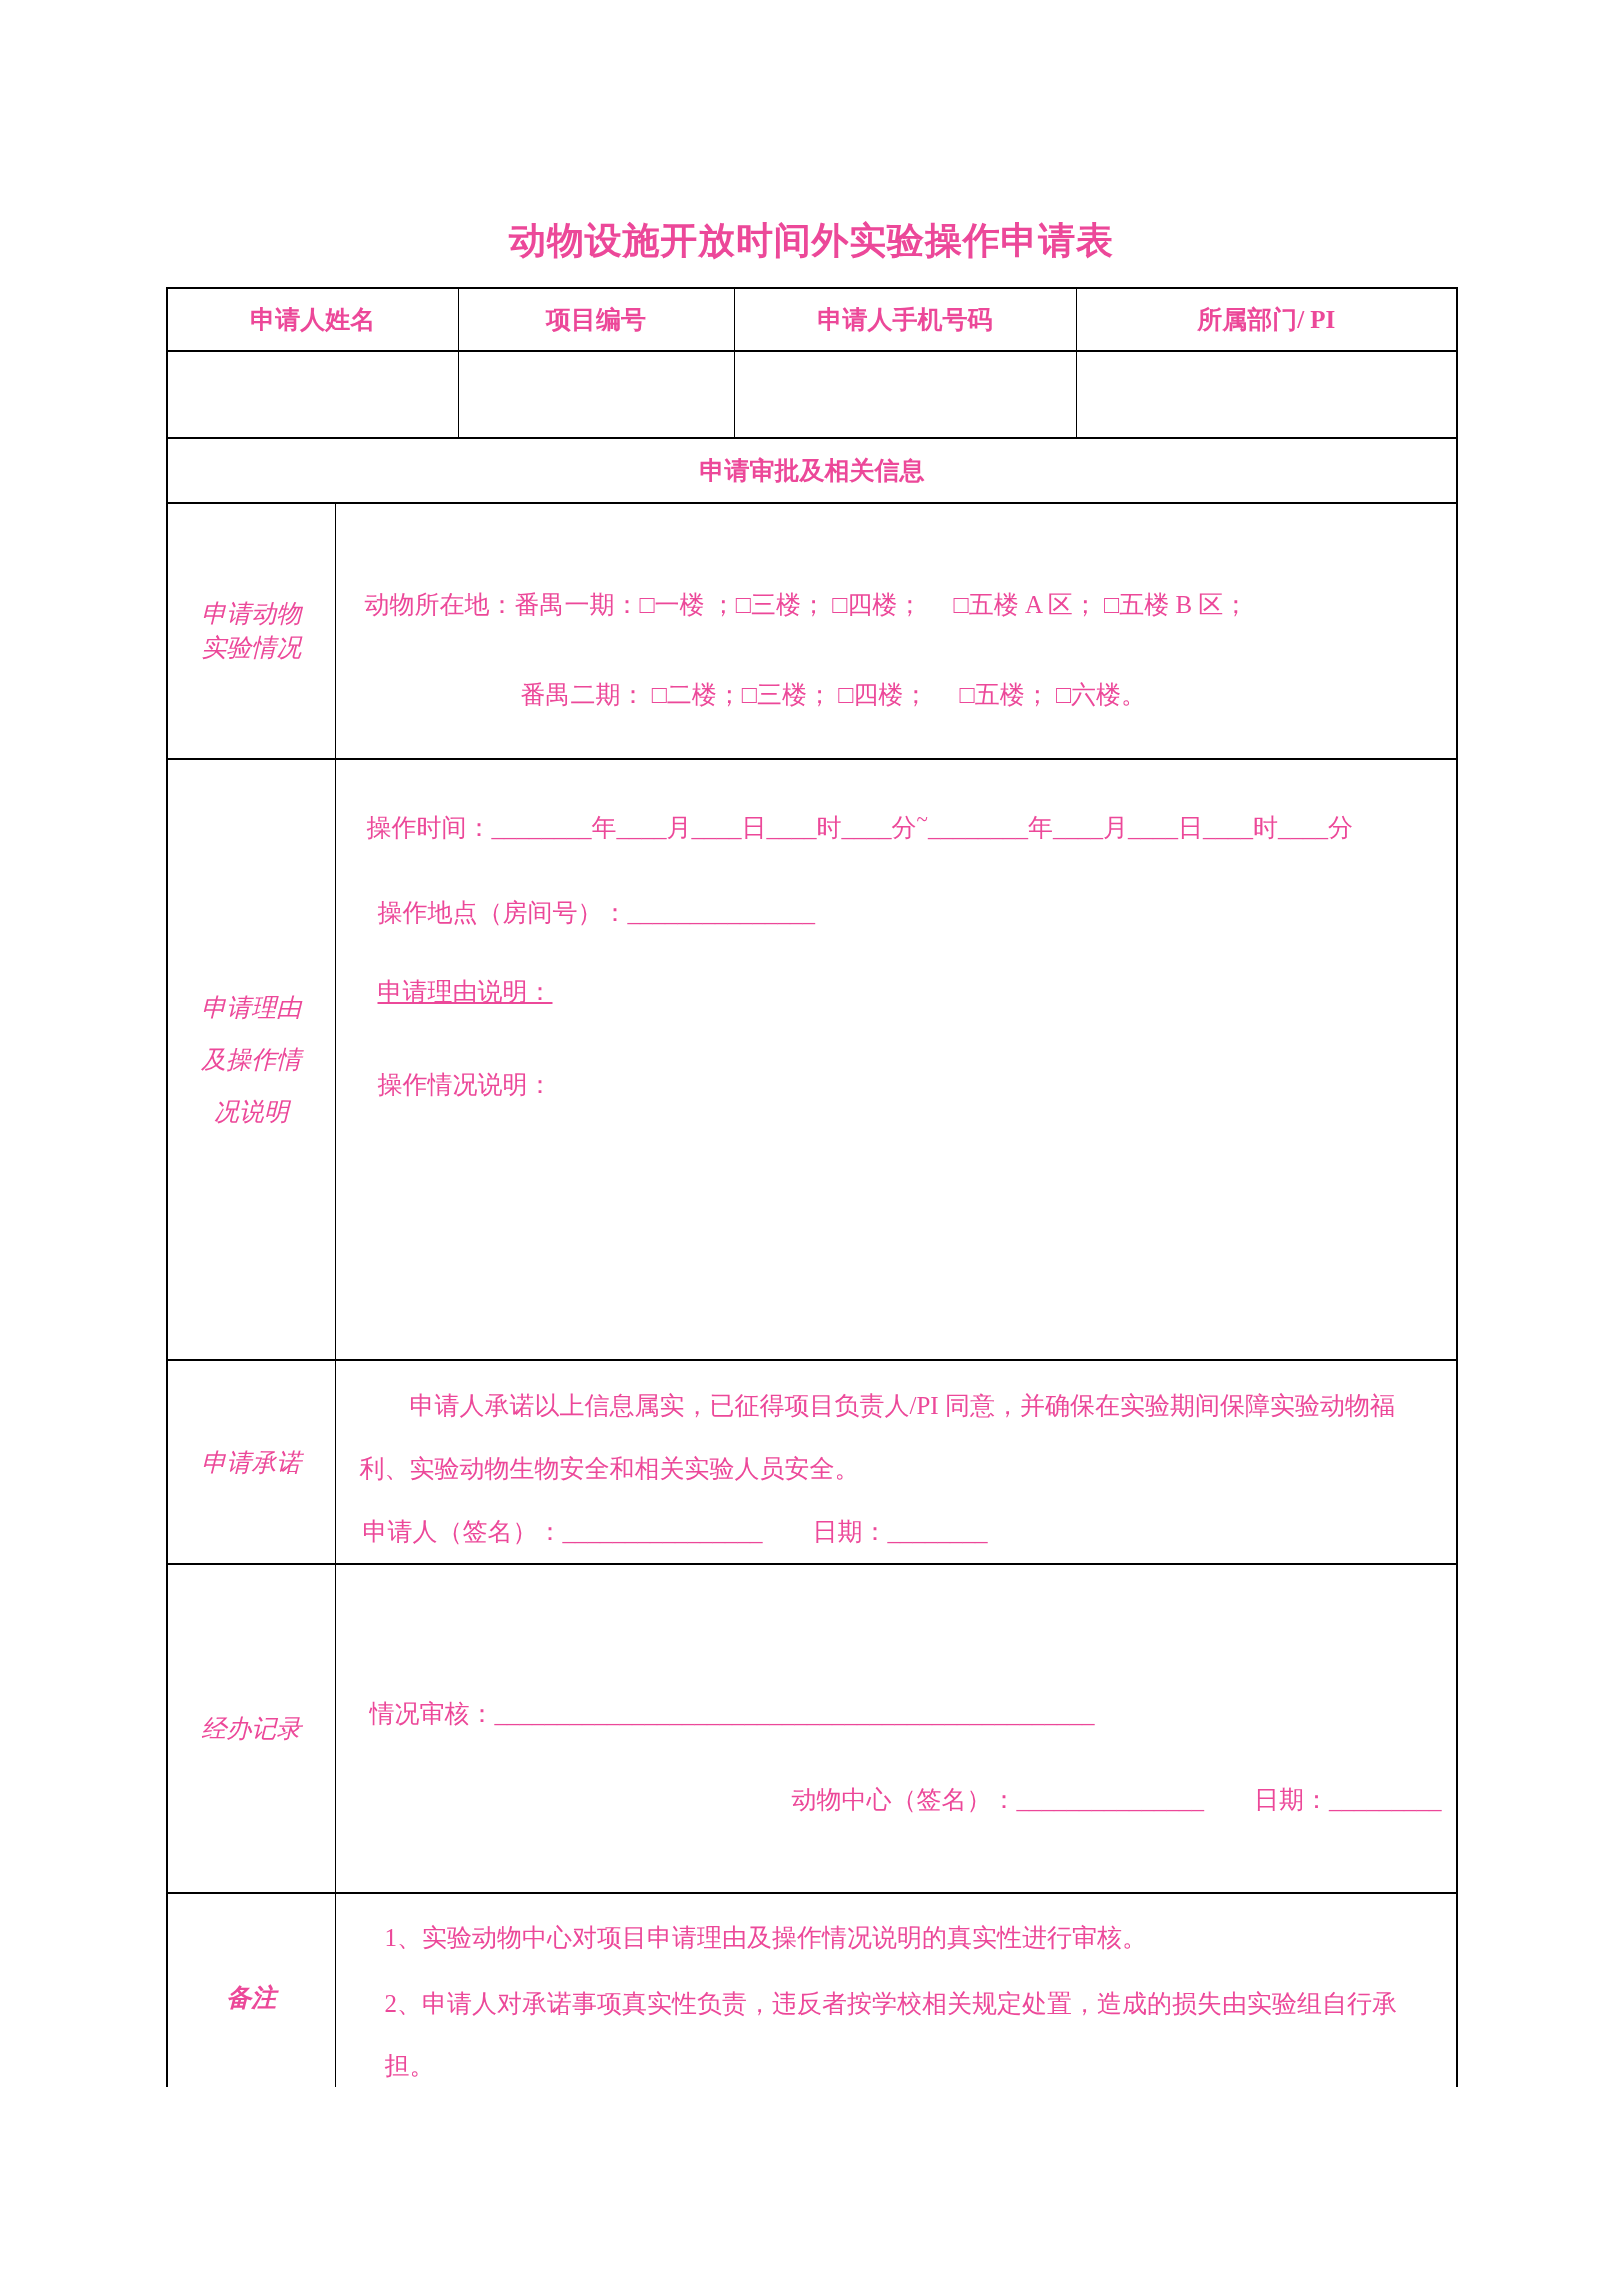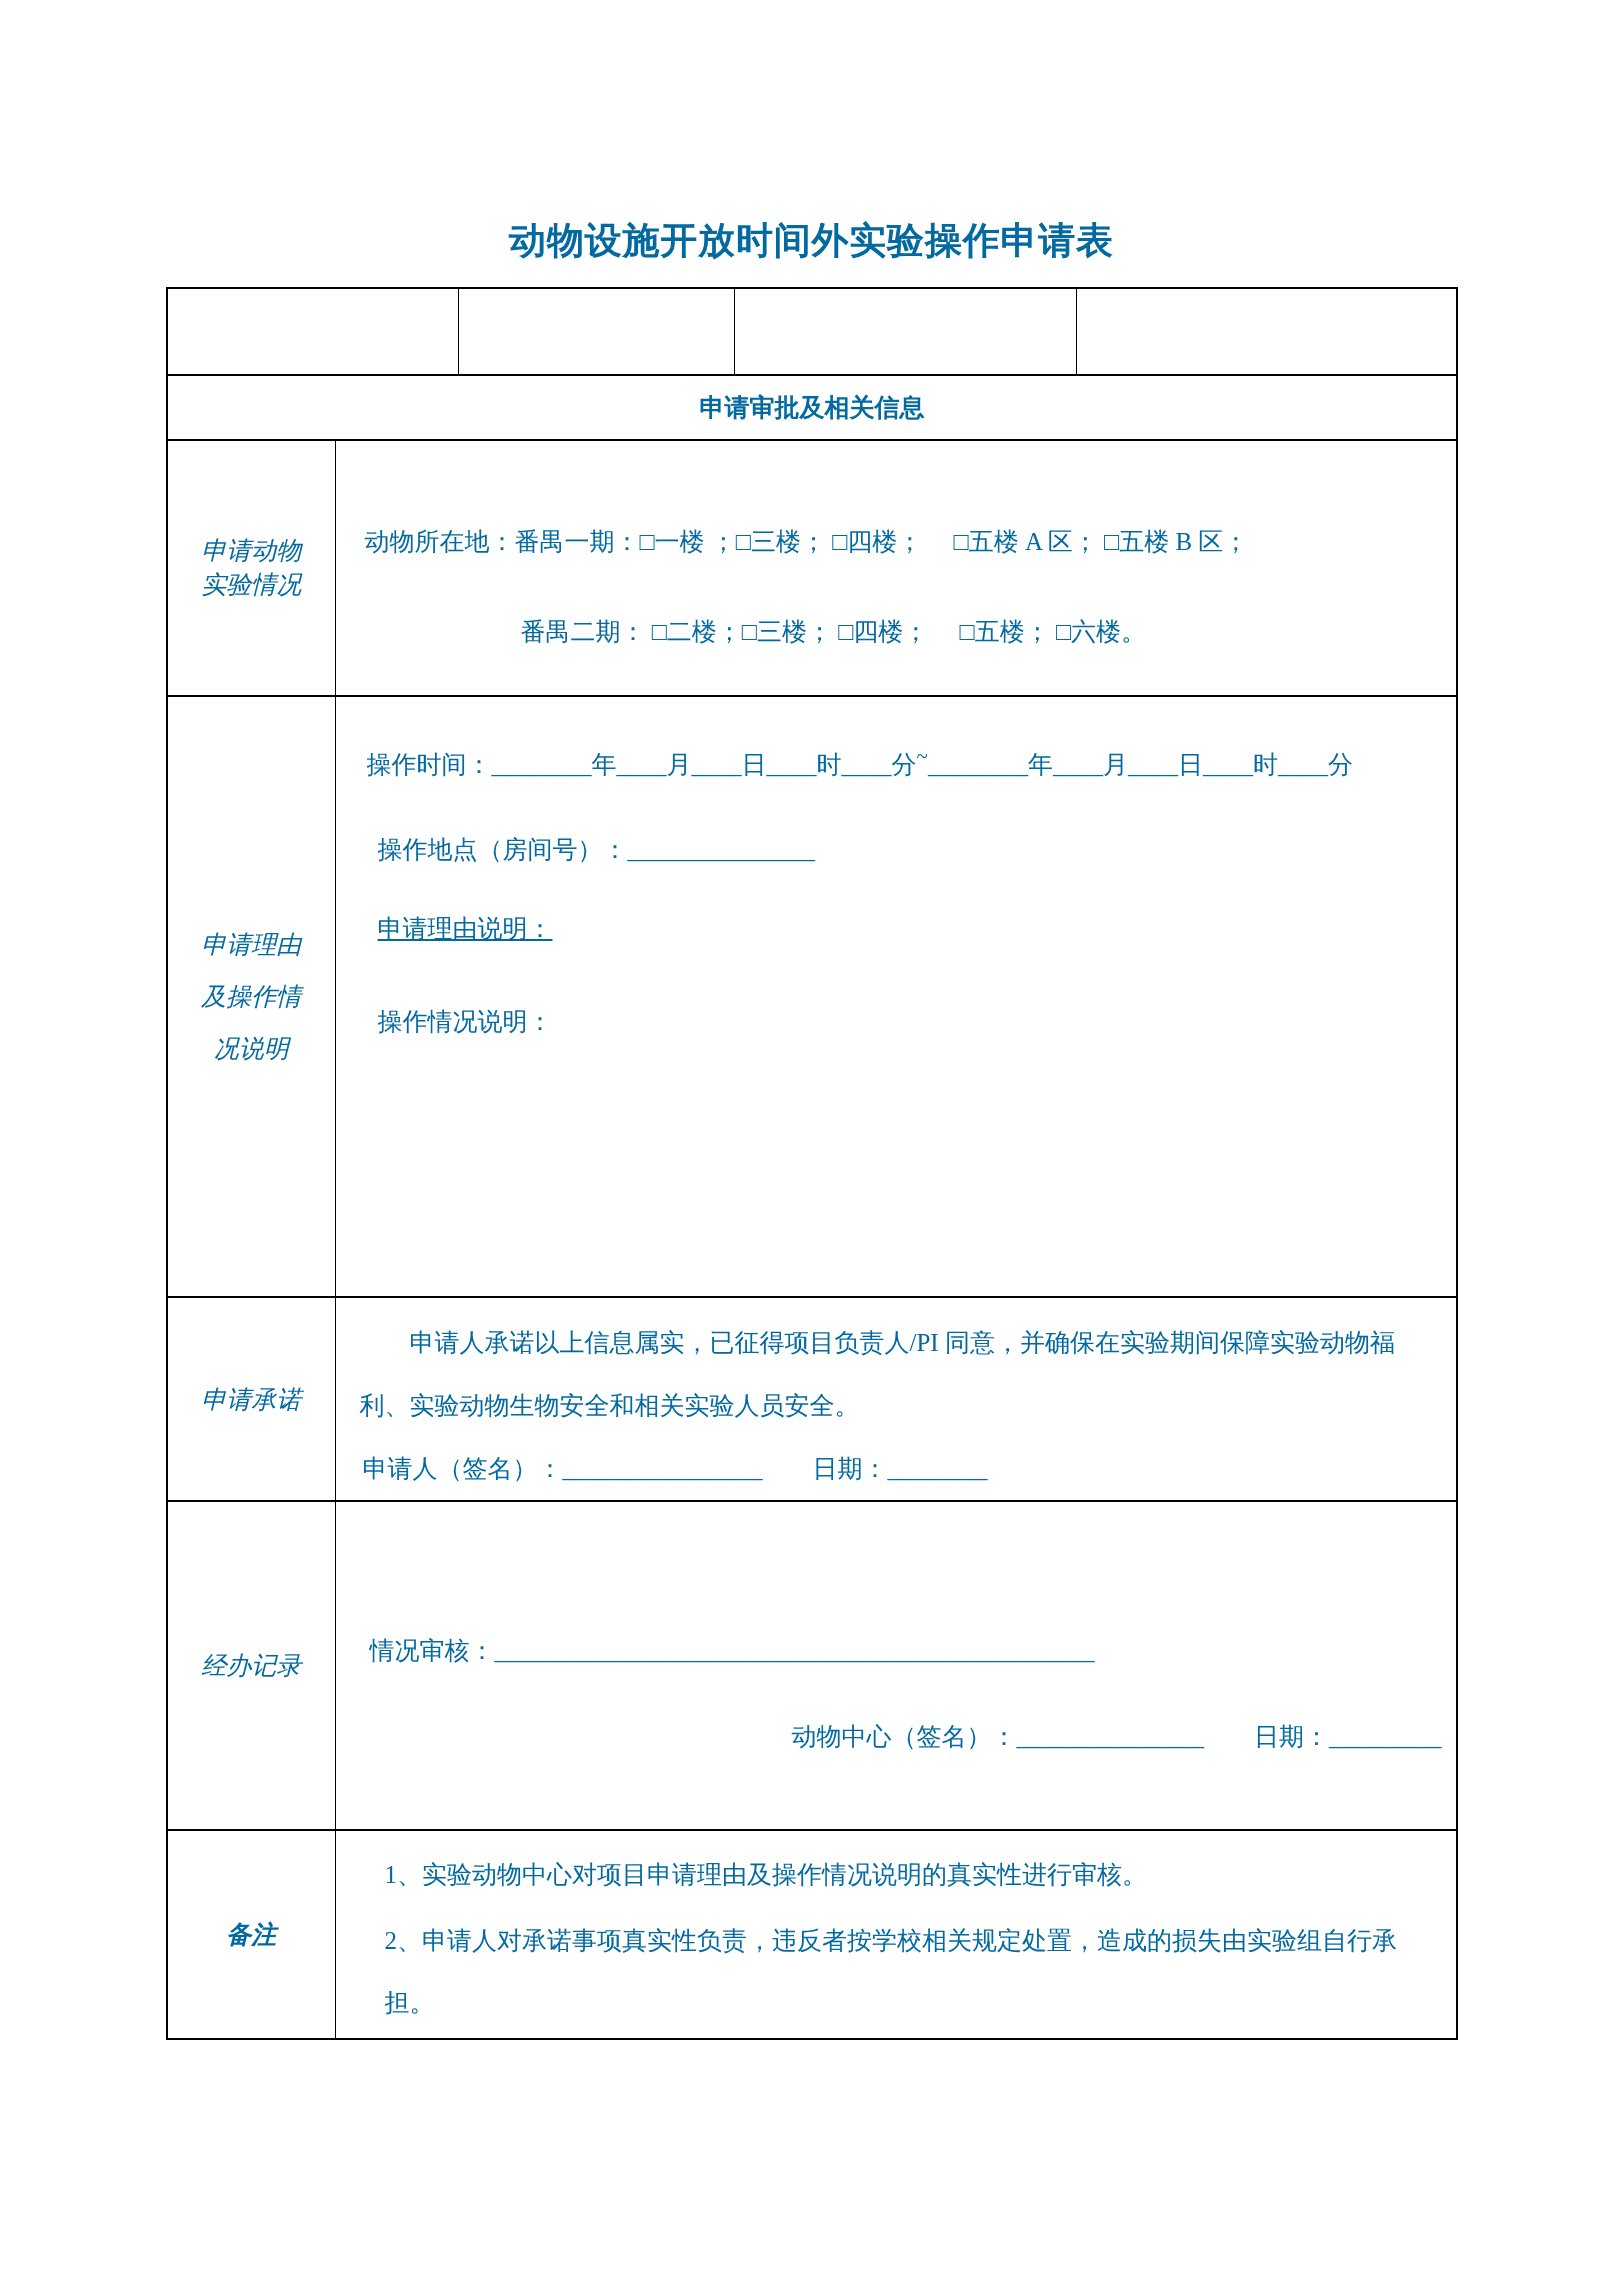--- a/index.html
+++ b/index.html
@@ -1,21 +1,21 @@
 <!DOCTYPE html>
 <html style="font-size:13px"><head>
 <meta charset="utf-8">
 <style>
   html, body { margin: 0; padding: 0; background: #ffffff; }
   .page {
     position: relative;
     width: 1623px;
     height: 2087px;
     background: #ffffff;
-    color: #0369a1;
+    color: #ec4899;
     font-family: "Liberation Serif", "DejaVu Serif", serif;
     overflow: hidden;
   }
   .title {
     position: absolute;
     top: 216px;
     left: 0;
     width: 100%;
     margin: 0;
     text-align: center;
@@ -78,20 +78,26 @@
   <table class="form">
     <colgroup>
       <col style="width:168px">
       <col style="width:123px">
       <col style="width:276px">
       <col style="width:342px">
       <col style="width:381px">
     </colgroup>
 
     <tbody>
+        <tr style="height:63px">
+      <td colspan="2" class="hd">申请人姓名</td>
+      <td class="hd">项目编号</td>
+      <td class="hd">申请人手机号码</td>
+      <td class="hd">所属部门/ PI</td>
+    </tr>
 
     <tr style="height:87px">
       <td colspan="2"></td>
       <td></td>
       <td></td>
       <td></td>
     </tr>
 
     <tr style="height:65px">
       <td colspan="5" class="hd">申请审批及相关信息</td>

